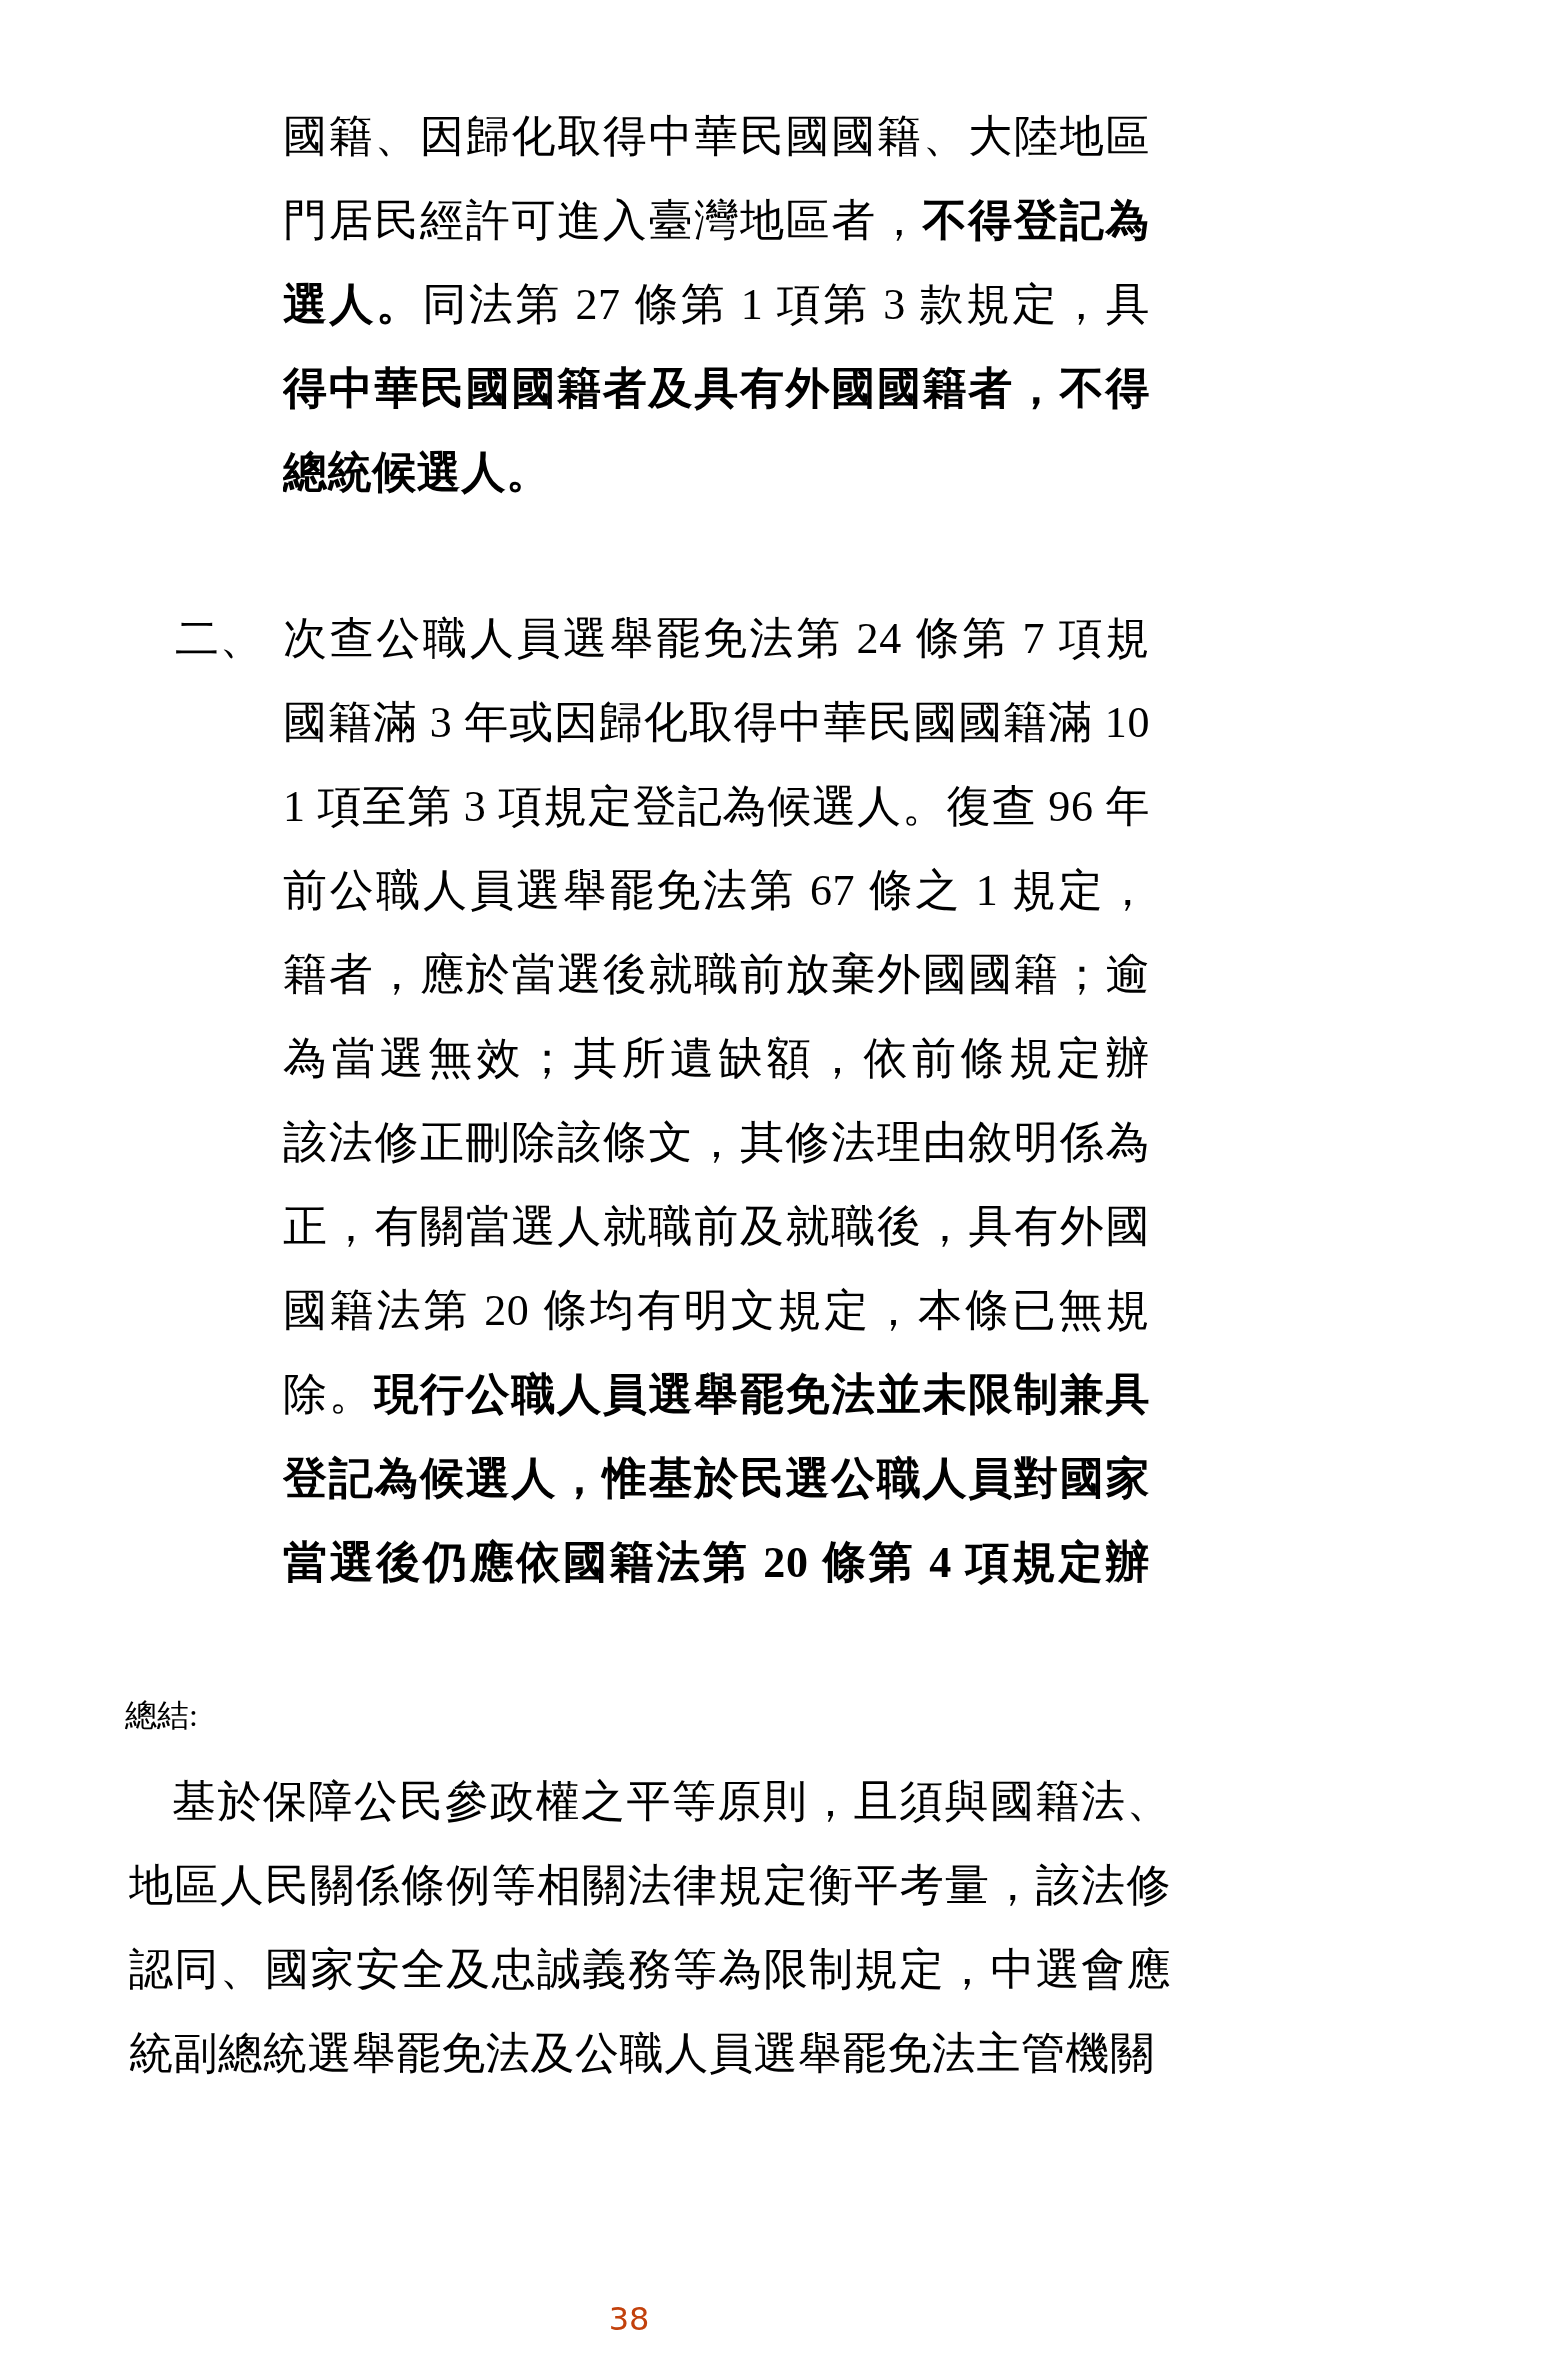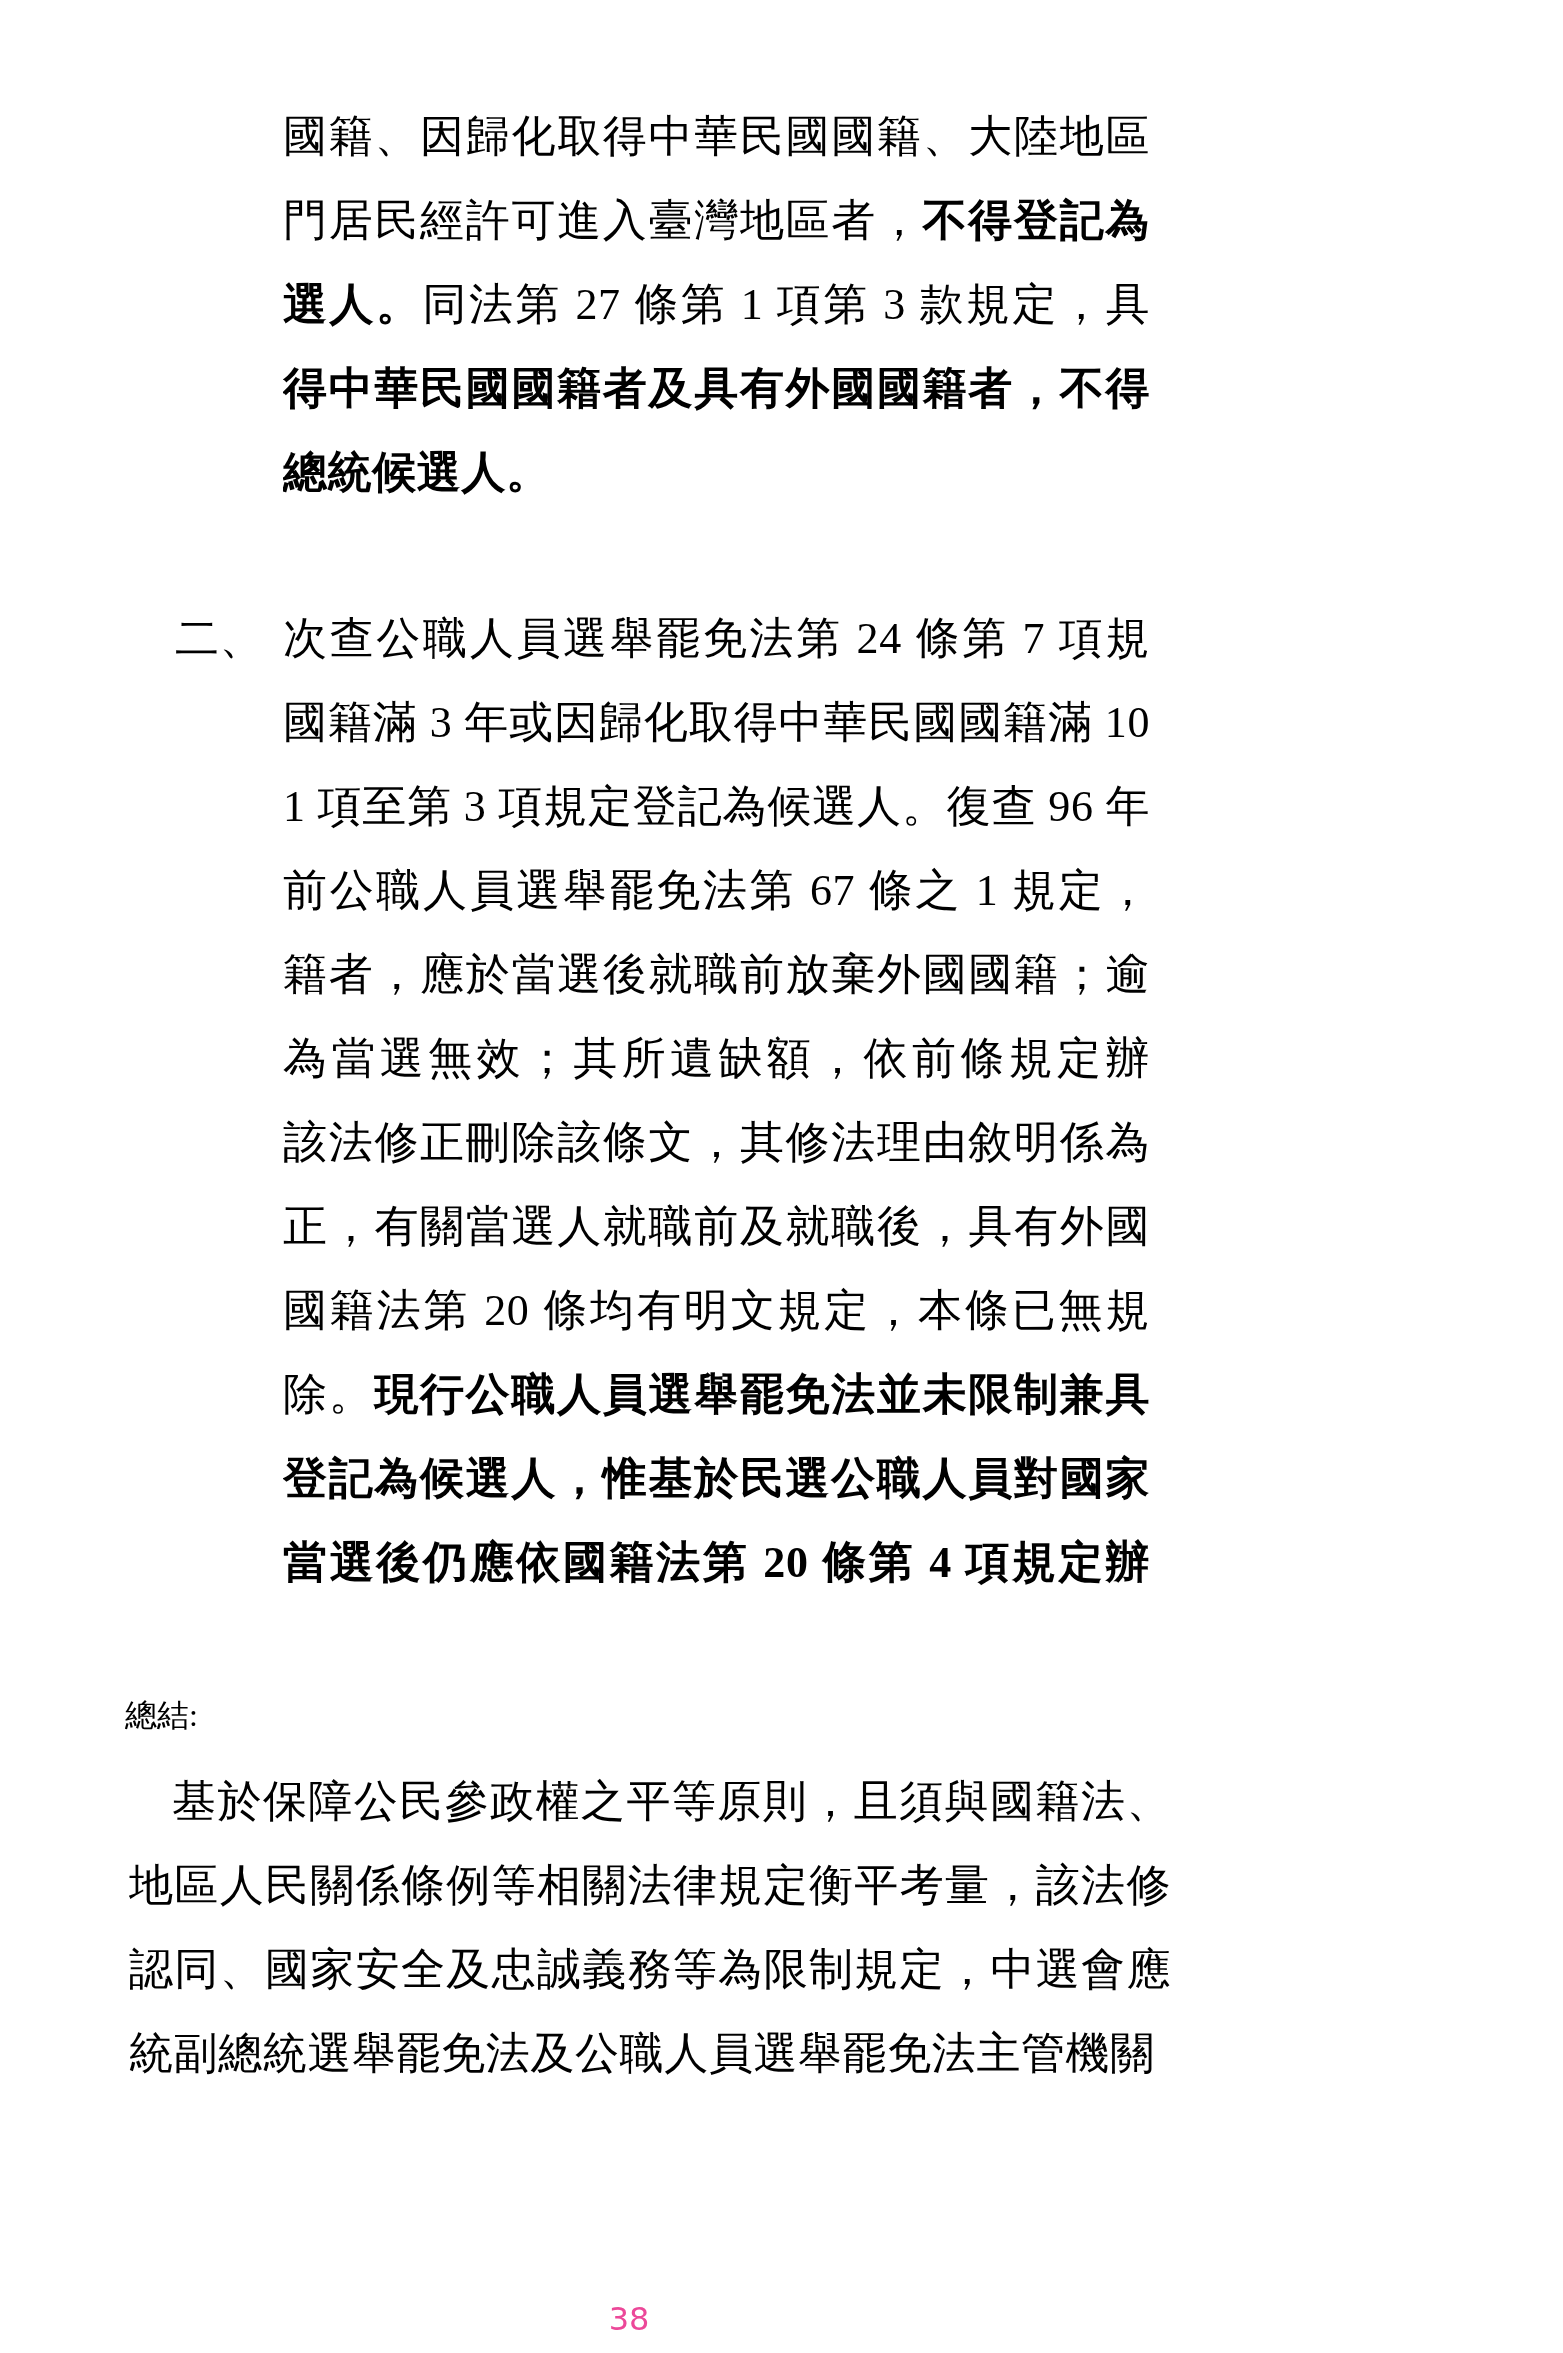--- a/index.html
+++ b/index.html
@@ -53,21 +53,21 @@
   .summary-para { margin: 3px 87px 0 129px; }
   .summary-para .line.indent { text-indent: 43px; }
 
   .page-number {
     position: absolute;
     left: 0; right: 0;
     bottom: 16px;
     text-align: center;
     font-size: 32px;
     font-family: "DejaVu Sans", "Liberation Sans", sans-serif;
-    color: #ec4899;
+    color: #c2410c;
   }
 </style>
 </head>
 <body>
 
 <div class="page">
 
   <section class="block1">
     <div class="line"><span class="run">國籍、因歸化取得中華民國國籍、大陸地區人民或香港、澳</span></div>
     <div class="line"><span class="run">門居民經許可進入臺灣地區者，</span><span class="run bold">不得登記為總統、副總統候</span></div>

